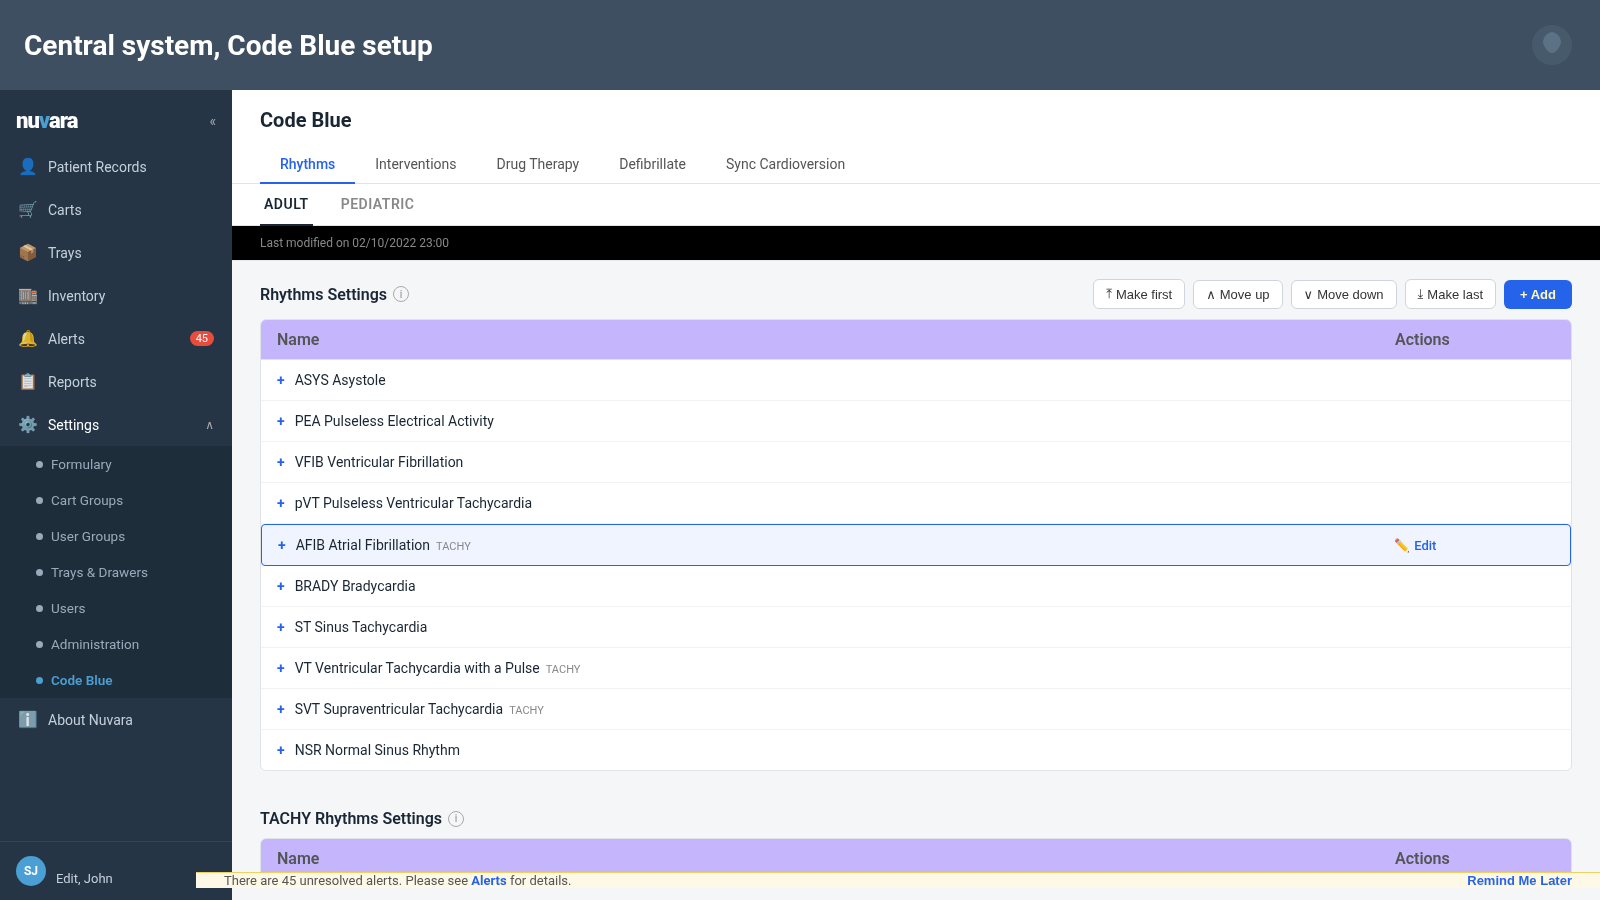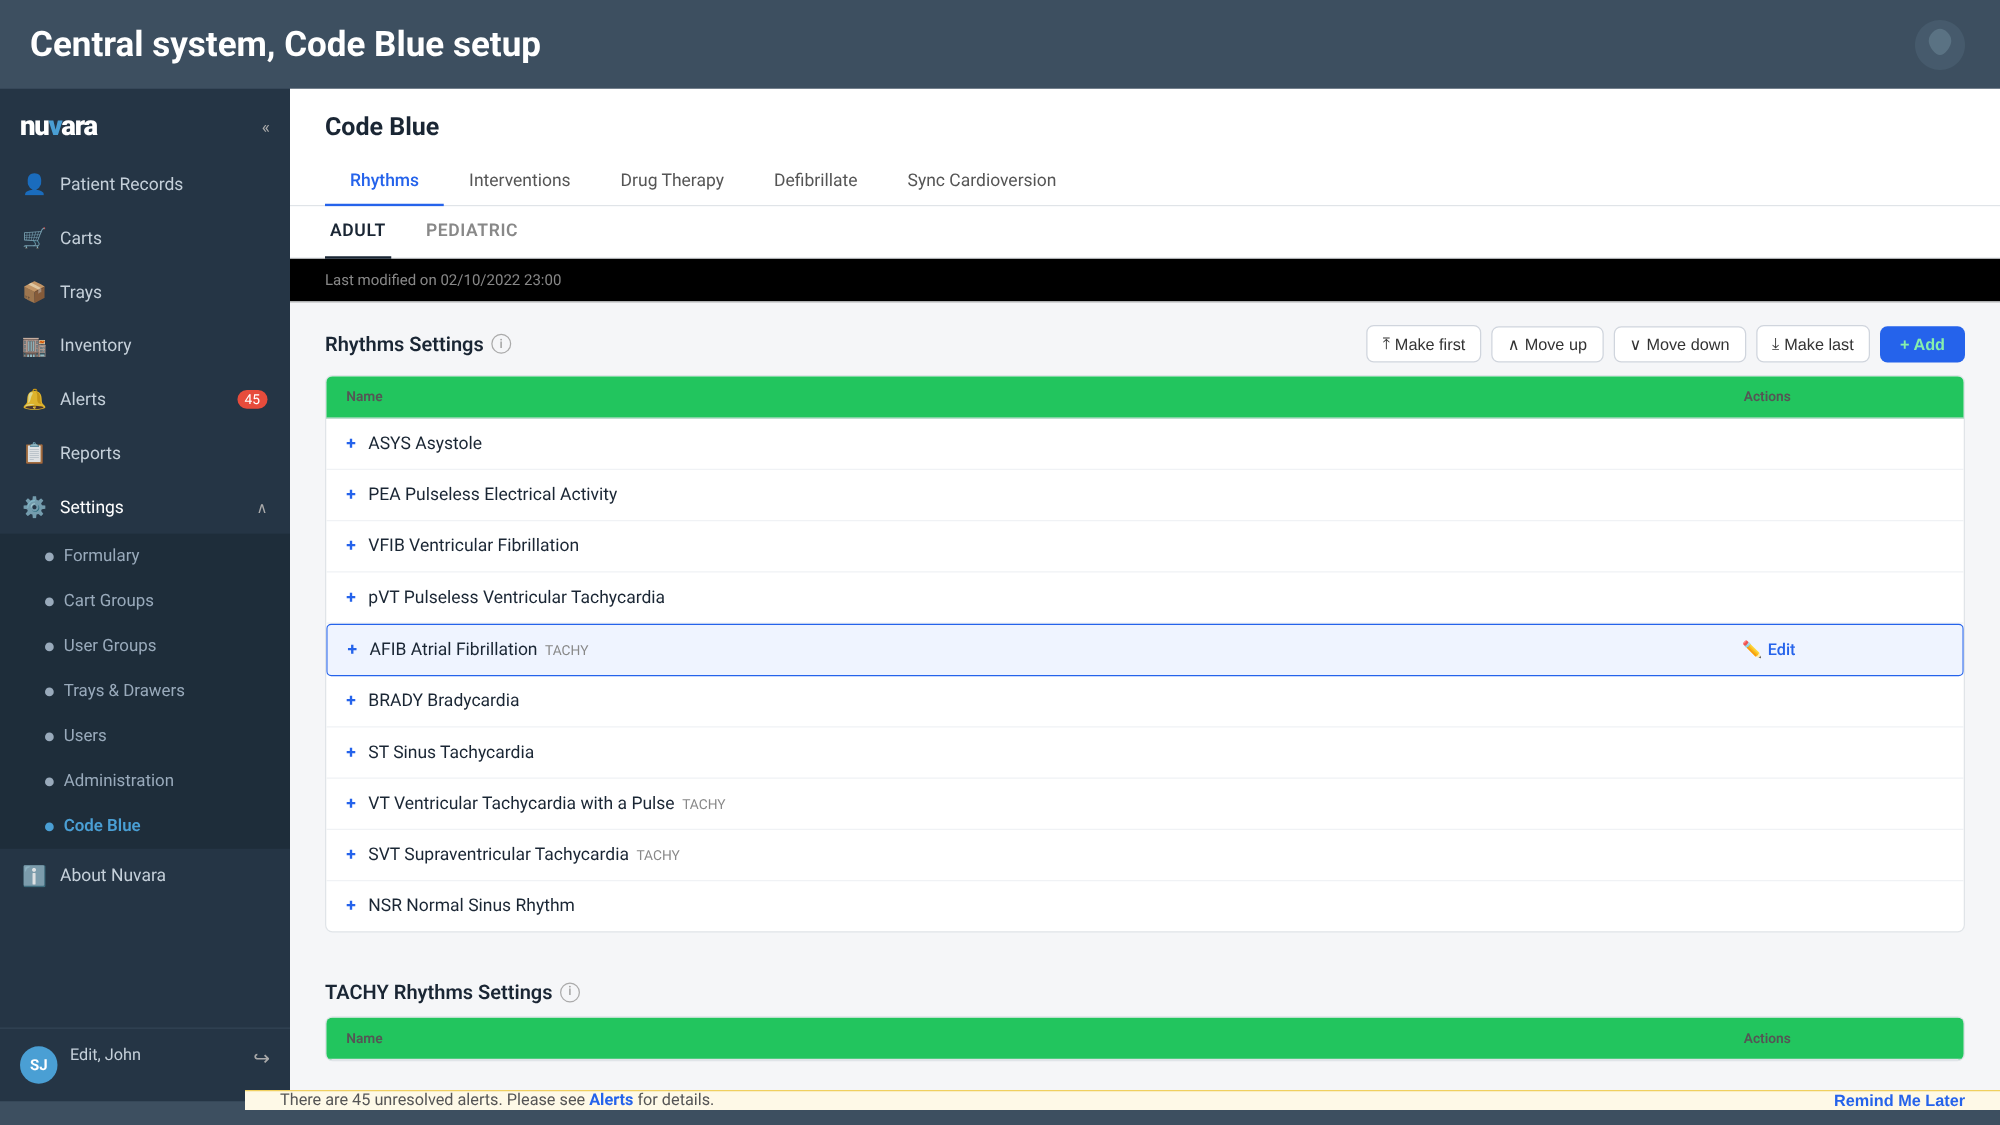--- a/index.html
+++ b/index.html
@@ -1,20 +1,20 @@
 <!DOCTYPE html>
 <html><head>
   <meta charset="utf-8">
   <style>
     * { box-sizing: border-box; margin: 0; padding: 0; }
     body { font-family: -apple-system, BlinkMacSystemFont, 'Segoe UI', Roboto, sans-serif; background: #3d4f60; height: 900px; overflow: hidden; }
 
     .top-bar {
       background: #3d4f60;
-      height: 71px;
+      height: 90px;
       display: flex;
       align-items: center;
       justify-content: space-between;
       padding: 0 24px;
     }
     .top-bar-title {
       font-size: 28px;
       font-weight: 700;
       color: #fff;
     }
@@ -91,21 +91,21 @@
     }
     .sidebar-submenu .sub-item.active { color: #4a9fd4; }
     .sub-dot { width: 7px; height: 7px; border-radius: 50%; background: currentColor; flex-shrink: 0; }
     .sub-item.active .sub-dot { background: #4a9fd4; }
     .sub-item.code-blue.active { color: #4a9fd4; font-weight: 600; }
 
     .sidebar-footer {
       padding: 14px 16px;
       border-top: 1px solid #334455;
       display: flex;
-      align-items: flex-start;
+      align-items: flex-end;
       gap: 10px;
       color: #c5d0da;
       font-size: 13px;
       cursor: pointer;
     }
     .avatar {
       width: 30px; height: 30px; border-radius: 50%;
       background: #4a9fd4;
       display: flex; align-items: center; justify-content: center;
       color: #fff; font-size: 12px; font-weight: 700; flex-shrink: 0;
@@ -221,44 +221,44 @@
       padding: 6px 12px;
       border: 1px solid #d0d5dd;
       border-radius: 6px;
       background: #fff;
       font-size: 13px;
       color: #333;
       cursor: pointer;
     }
     .add-btn {
       background: #2563eb;
-      color: #86efac;
+      color: #fef9c3;
       border: none;
       padding: 7px 16px;
       border-radius: 6px;
       font-size: 13px;
       font-weight: 600;
       cursor: pointer;
       display: flex; align-items: center; gap: 4px;
     }
 
     .table-container {
       background: #fff;
       border: 1px solid #e0e4e8;
       border-radius: 6px;
       overflow: hidden;
     }
 
     .table-header-row {
       display: flex;
       align-items: flex-start;
       padding: 10px 16px;
-      background: #22c55e;
+      background: #c4b5fd;
       border-bottom: 1px solid #e0e4e8;
-      font-size: 11px;
+      font-size: 16px;
       font-weight: 600;
       color: #555;
     }
     .col-name { flex: 1; }
     .col-actions { width: 160px; text-align: left; }
 
     .table-row {
       display: flex;
       align-items: center;
       padding: 12px 16px;

